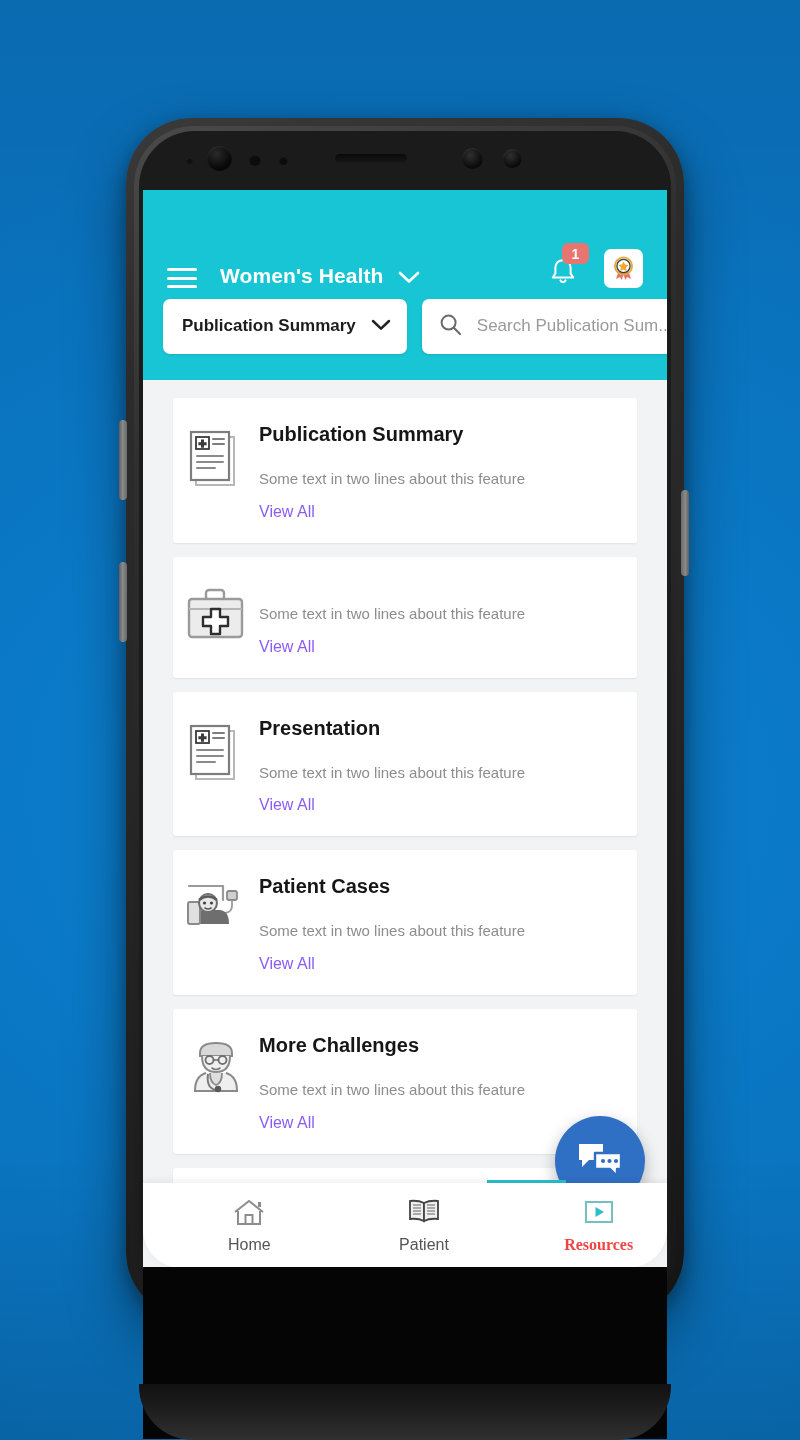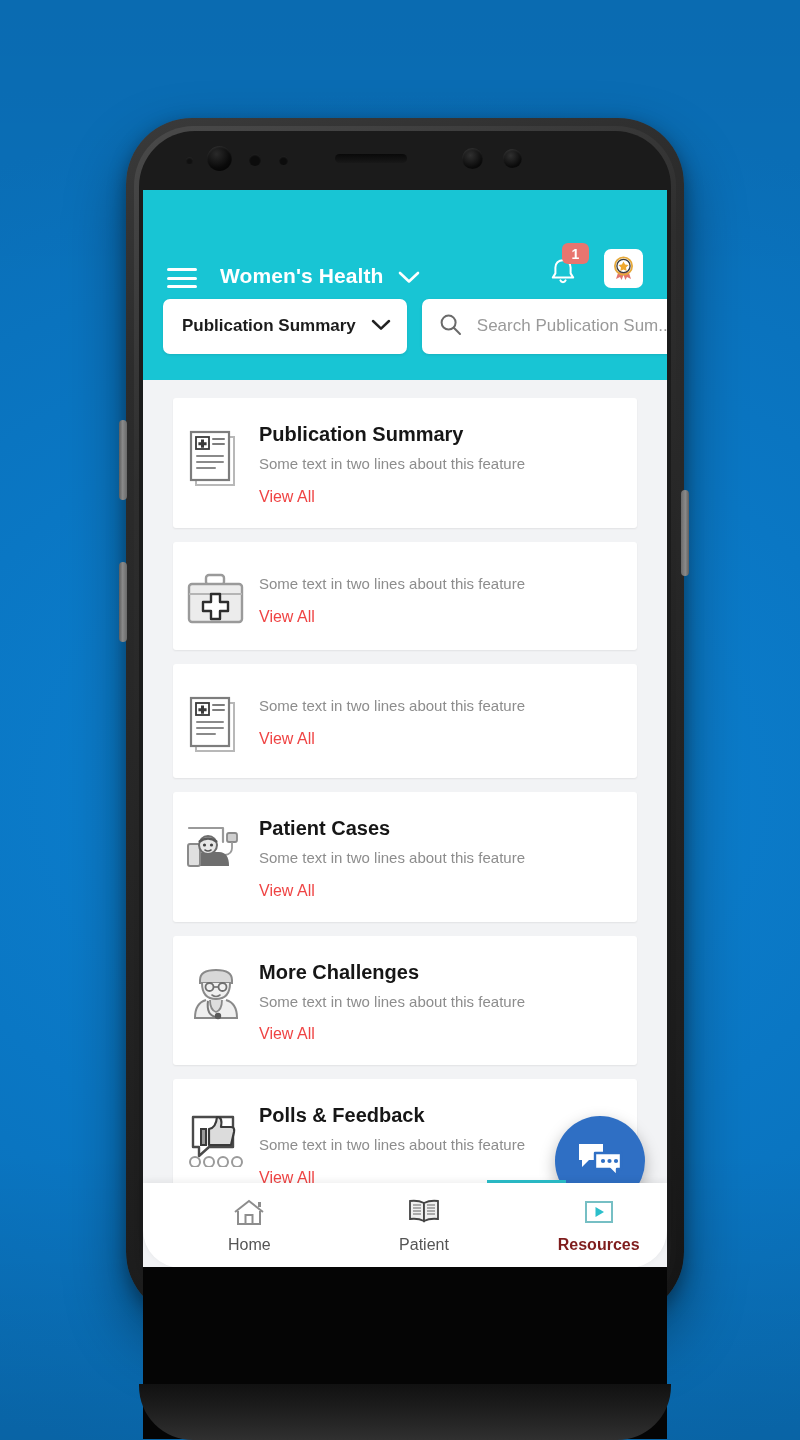--- a/index.html
+++ b/index.html
@@ -133,42 +133,42 @@
   .list{position:absolute;left:0;top:190px;width:524px;bottom:0;overflow:hidden;}
   .card{
     background:#fff;border-radius:3px;margin:0 30px 14px 30px;
     display:flex;align-items:flex-start;padding:24px 0 22px 0;
     box-shadow:0 1px 2px rgba(0,0,0,.07);
   }
   .card:first-child{margin-top:18px;}
   .card-icon{width:86px;min-width:86px;display:flex;justify-content:center;padding-top:6px;}
   .card-body{padding-right:18px;}
   .card-title{font-size:20px;font-weight:bold;color:#161616;line-height:1.2;}
-  .card-sub{font-size:15px;color:#8d8d8d;margin-top:9px;line-height:1.25;}
-  .card-link{font-size:16px;color:#ef4444;margin-top:14px;display:inline-block;}
+  .card-sub{font-size:15px;color:#8d8d8d;margin-top:24px;line-height:1.25;}
+  .card-link{font-size:16px;color:#8b5cf6;margin-top:14px;display:inline-block;}
 
   
   .fab{
     position:absolute;right:22px;bottom:62px;width:90px;height:90px;border-radius:50%;
     background:#2f6fc4;display:flex;align-items:center;justify-content:center;
     box-shadow:0 6px 16px rgba(0,0,0,.28);
   }
 
   
   .bottomnav{
     position:absolute;left:143px;bottom:172px;width:524px;height:85px;
     background:#fff;border-bottom-left-radius:38px;border-bottom-right-radius:38px;
     display:flex;align-items:center;box-shadow:0 -2px 7px rgba(0,0,0,.07);
   }
   .navitem{
     flex:1;display:flex;flex-direction:column;align-items:center;justify-content:center;
     gap:5px;position:relative;height:100%;padding-left:38px;
   }
   .navitem .nlabel{font-size:16px;color:#555;}
-  .navitem.active .nlabel{color:#7f1d1d;font-weight:bold;}
+  .navitem.active .nlabel{color:#ef4444;font-weight:bold;font-family:Liberation Serif, serif;}
   .nav-indicator{
     position:absolute;left:143px;bottom:255px;width:524px;height:5px;pointer-events:none;
   }
   .nav-indicator i{
     position:absolute;left:344px;top:0;width:79px;height:5px;background:#2bbfcb;display:block;
   }
   .screen-bottom-fade{
     position:absolute;left:143px;bottom:1px;width:524px;height:172px;background:#050505;
   }
   .screen-bot-round{
@@ -298,20 +298,21 @@
         <svg width="58" height="62" viewBox="0 0 58 62">
           <rect x="9" y="9" width="38" height="48" fill="#fff" stroke="#b8b8b8" stroke-width="2"></rect>
           <rect x="4" y="4" width="38" height="48" fill="#fff" stroke="#7d7d7d" stroke-width="2.2"></rect>
           <rect x="9" y="9" width="13" height="12" fill="none" stroke="#3a3a3a" stroke-width="1.8"></rect>
           <path d="M14 11.6 h3 v2.6 h2.6 v3 h-2.6 v2.6 h-3 v-2.6 h-2.6 v-3 h2.6 z" fill="#3a3a3a"></path>
           <path d="M26 11 h11 M26 16 h11" stroke="#7d7d7d" stroke-width="2" stroke-linecap="round"></path>
           <path d="M10 28 h26 M10 34 h26 M10 40 h18" stroke="#8a8a8a" stroke-width="2" stroke-linecap="round"></path>
         </svg>
       </div>
       <div class="card-body">
+        <div class="card-title">Presentation</div>
         <div class="card-sub">Some text in two lines about this feature</div>
         <div class="card-link">View All</div>
       </div>
     </div>
 
     <div class="card">
       <div class="card-icon">
         <svg width="62" height="54" viewBox="0 0 62 54">
           <path d="M4 6 h34 M38 6 v14" stroke="#9a9a9a" stroke-width="2.2" fill="none" stroke-linecap="round"></path>
           <rect x="42" y="11" width="10" height="9" rx="2" fill="#cfcfcf" stroke="#8a8a8a" stroke-width="1.8"></rect>

